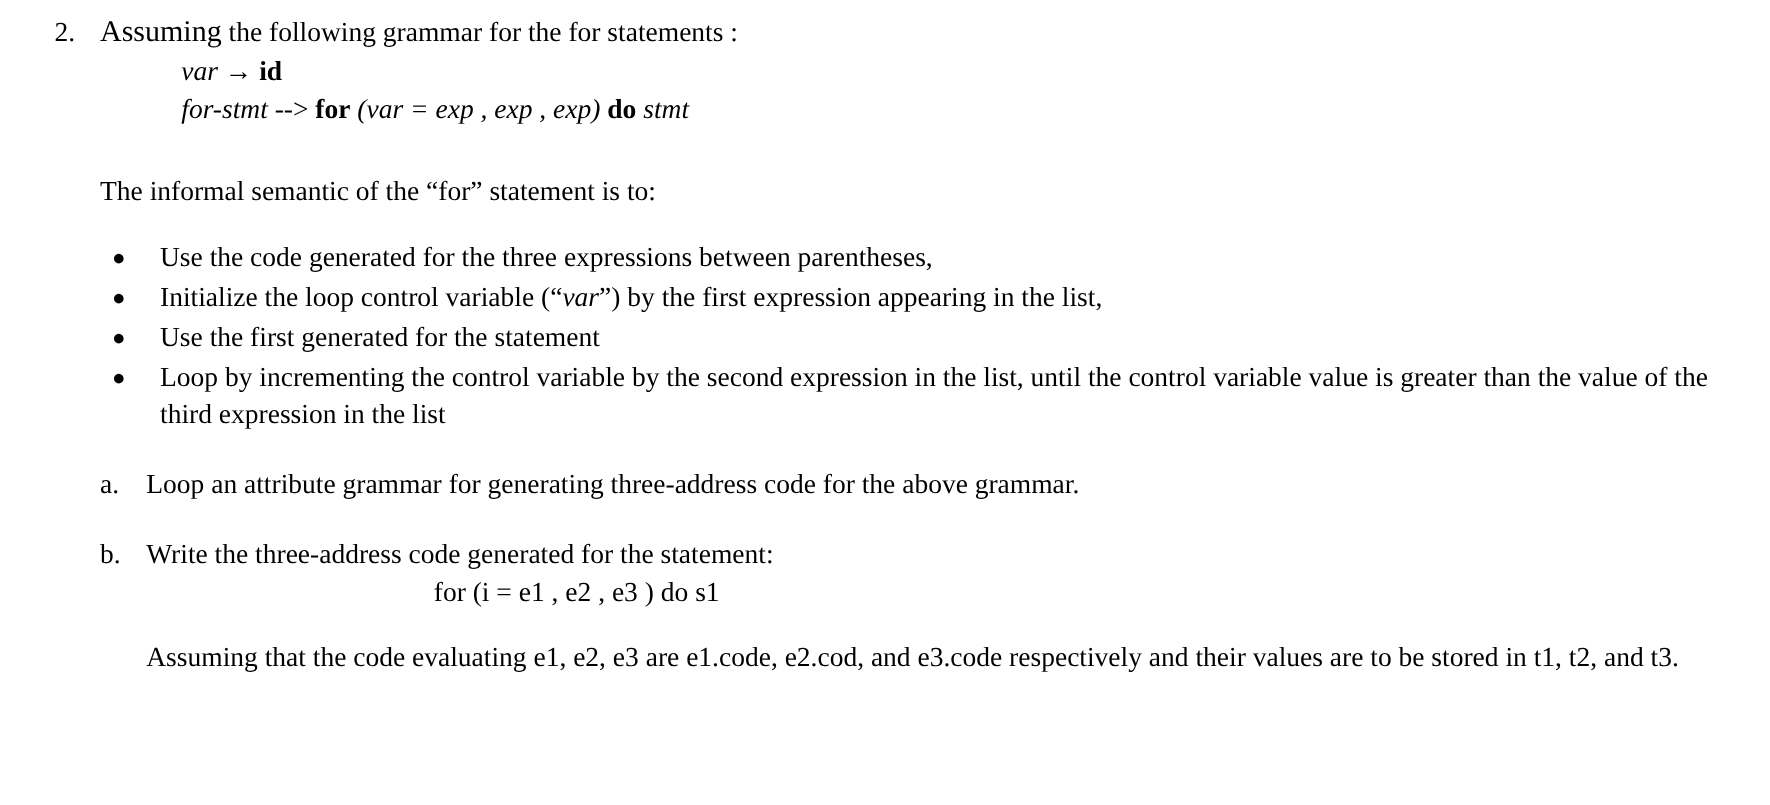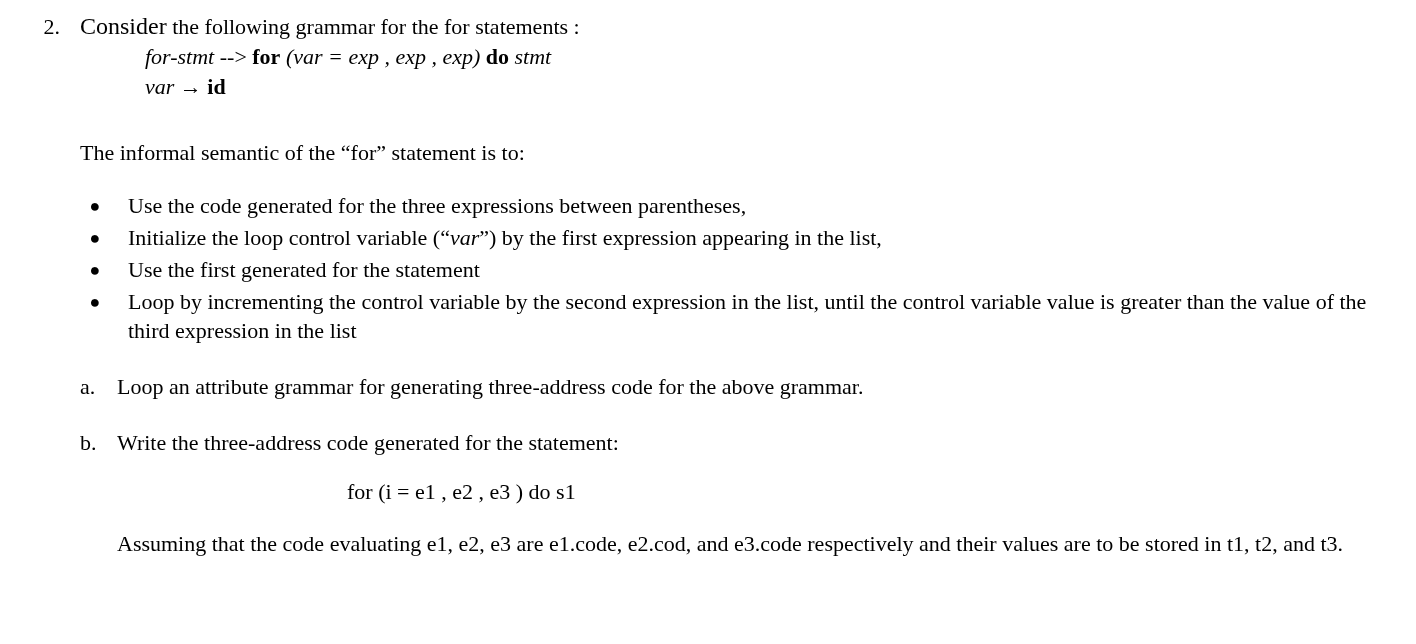--- a/index.html
+++ b/index.html
@@ -70,47 +70,47 @@
   }
   .sub-label {
     width: 25px;
     padding-right: 12px;
   }
   .sub-body {
     flex: 1;
   }
   .code-center {
     padding-left: 230px;
-    margin-top: 20px;
+    margin-top: 2px;
   }
   .assume {
     margin-top: 22px;
   }
   .q-body-indent {
     padding-left: 60px;
   }
 </style>
 </head>
 <body>
 
 <div class="page">
 
   <div class="question-row">
     <div class="question-number">2.</div>
     <div class="question-body">
-      <span style="font-size:24px;">Consider</span><span> the following grammar for the for statements :</span>
+      <span style="font-size:24px;">Assuming</span><span> the following grammar for the for statements :</span>
     </div>
   </div>
 
   <div class="grammar-line">
-    <span class="italic">for-stmt</span><span> --&gt; </span><span class="bold">for</span><span class="italic">  (var = exp , exp , exp)</span><span class="bold">  do</span><span class="italic">  stmt</span>
+    <span class="italic">var</span><span class="bold"> → </span><span class="bold">id</span>
   </div>
 
   <div class="grammar-line">
-    <span class="italic">var</span><span class="bold"> → </span><span class="bold">id</span>
+    <span class="italic">for-stmt</span><span> --&gt; </span><span class="bold">for</span><span class="italic">  (var = exp , exp , exp)</span><span class="bold">  do</span><span class="italic">  stmt</span>
   </div>
 
   <div class="q-body-indent">
 
     <div class="para">The informal semantic of the “for” statement is to:</div>
 
     <ul class="semantics indent-2">
       <li>
         <span class="dot">●</span>
         <span class="dot-text">Use the code generated for the three expressions between parentheses,</span>

